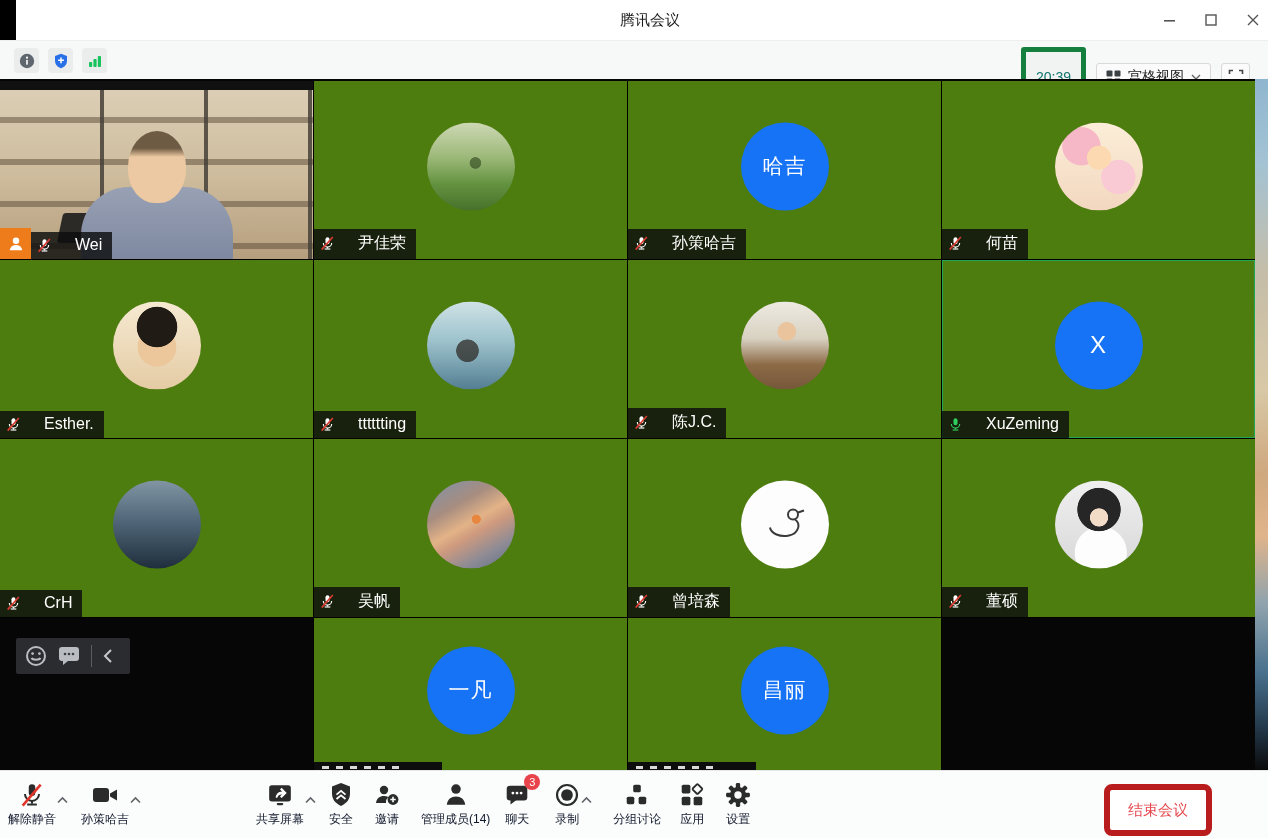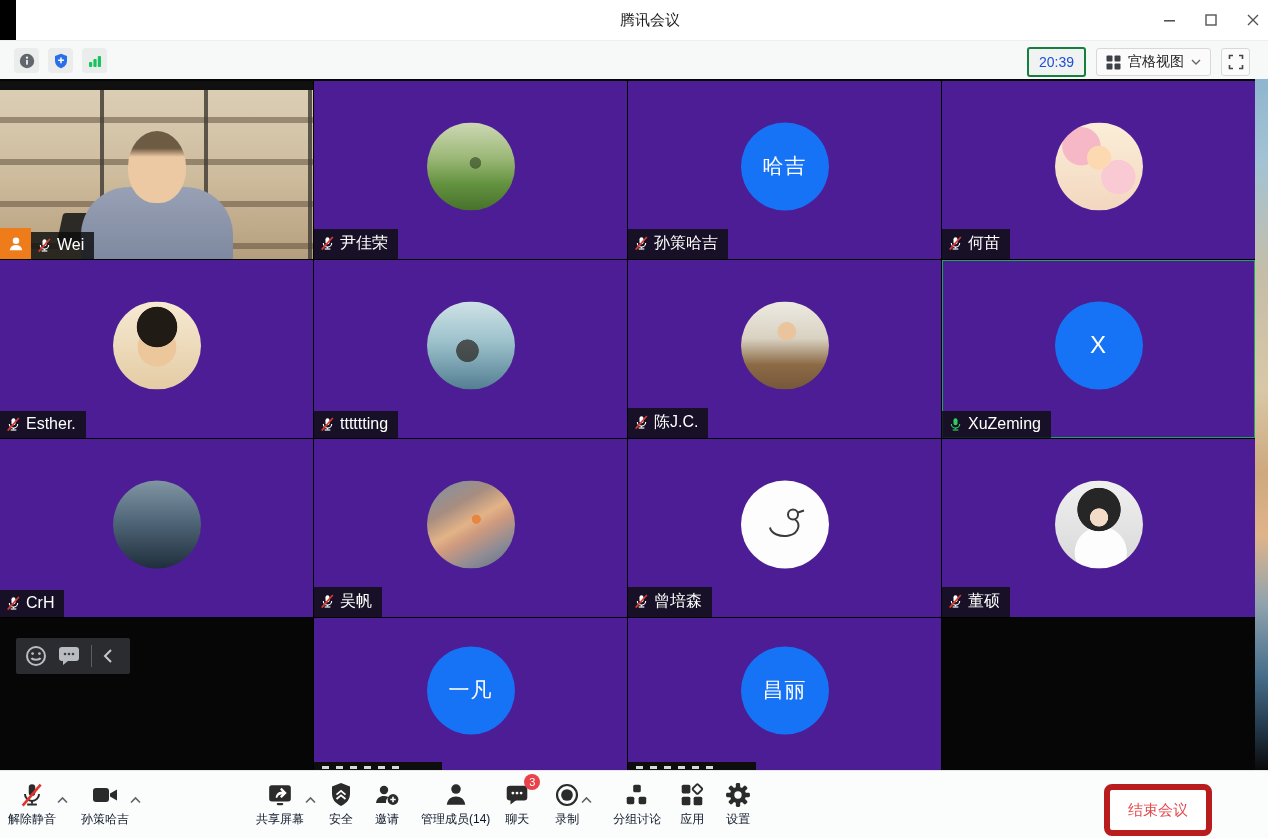--- a/index.html
+++ b/index.html
@@ -13,33 +13,33 @@
   .win-controls{position:absolute;right:10px;top:0;height:40px;display:flex;align-items:center;}
   .win-btn{width:42px;height:40px;display:flex;align-items:center;justify-content:center;}
 
   
   .statusbar{position:absolute;top:40px;left:0;width:1268px;height:39px;background:#f7f8f8;
              border-top:1px solid #eeeeee;}
   .sb-left{position:absolute;left:14px;top:7px;display:flex;gap:9px;}
   .sb-chip{width:25px;height:25px;background:#ebeCec;background:#ebecec;border-radius:4px;
            display:flex;align-items:center;justify-content:center;}
   .sb-right{position:absolute;right:18px;top:6px;display:flex;align-items:center;gap:10px;}
-  .time-box{height:26px;padding:0 10px;border:2px solid #15803d;background:#f1f2f2;
-            border-radius:3px;font-size:14px;color:#1d4ed8;display:flex;align-items:center;}
+  .time-box{height:26px;padding:12px 10px;border:5px solid #15803d;background:#f1f2f2;
+            border-radius:3px;font-size:14px;color:#0f766e;display:flex;align-items:center;}
   .view-btn{height:26px;border:1px solid #d8d8d8;background:#fbfbfb;border-radius:3px;
             display:flex;align-items:center;gap:7px;padding:0 9px;font-size:14px;color:#222;}
   .fs-btn{width:27px;height:26px;border:1px solid #d8d8d8;background:#fbfbfb;border-radius:3px;
           display:flex;align-items:center;justify-content:center;}
 
   
   .grid{position:absolute;top:79px;left:0;width:1255px;height:691px;background:#000;
         border-top:2px solid #050505;box-sizing:border-box;
         display:grid;grid-template-columns:repeat(4,1fr);
         grid-template-rows:178px 178px 178px 1fr;gap:1px;}
-  .tile{position:relative;background:#4c1d95;overflow:hidden;}
+  .tile{position:relative;background:#4d7c0f;overflow:hidden;}
   .tile.black{background:#060606;}
   .tile.speaking{box-shadow:inset 0 0 0 1px #1fa657;}
 
   .avatar{position:absolute;left:50%;top:50%;transform:translate(-50%,-54%);
           width:88px;height:88px;border-radius:50%;}
   .avatar.init{background:#1673f5;color:#fff;display:flex;align-items:center;
                justify-content:center;font-size:21px;letter-spacing:1px;}
   .avatar.init.big{font-size:24px;}
 
   .av-yin{background:radial-gradient(circle at 55% 46%,rgba(35,55,22,.55) 0 8%,transparent 9%),
@@ -58,21 +58,21 @@
   .av-crh{background:linear-gradient(180deg,#8195a3 0%,#51687a 45%,#1f2e3c 100%);}
   .av-wufan{background:radial-gradient(circle at 56% 44%,#e8853f 0 6%,transparent 7%),
             linear-gradient(150deg,#7d92aa 0%,#a78d80 30%,#e3b387 48%,#cf9a7e 58%,#8d8b95 78%,#5c6d85 100%);}
   .av-dong{background:radial-gradient(circle at 50% 42%,#f2dcc8 0 13%,transparent 14%),
            radial-gradient(circle at 50% 33%,#262626 0 29%,transparent 30%),
            radial-gradient(circle at 52% 82%,#fdfdfd 0 30%,transparent 31%),
            linear-gradient(180deg,#f0f0f0,#d8d8d8);}
   .av-zeng{background:#fdfdfd;display:flex;align-items:center;justify-content:center;}
 
   .nameplate{position:absolute;left:0;bottom:0;background:rgba(12,13,14,.82);color:#fff;
-             font-size:16px;padding:4px 10px 5px 6px;display:flex;align-items:center;gap:5px;
+             font-size:16px;padding:4px 10px 5px 6px;display:flex;align-items:center;gap:23px;
              max-width:94%;white-space:nowrap;}
   .nameplate.shift{left:31px;}
   .host-badge{position:absolute;left:0;bottom:0;width:31px;height:31px;background:#ef7c1b;
               display:flex;align-items:center;justify-content:center;}
 
   .partial-label{position:absolute;bottom:0;left:0;height:8px;width:128px;background:#0d0d0d;}
   .partial-label::after{content:"";position:absolute;bottom:1px;left:8px;width:78px;height:3px;
         background:repeating-linear-gradient(90deg,#d8d8d8 0 7px,transparent 7px 14px);}
 
   

